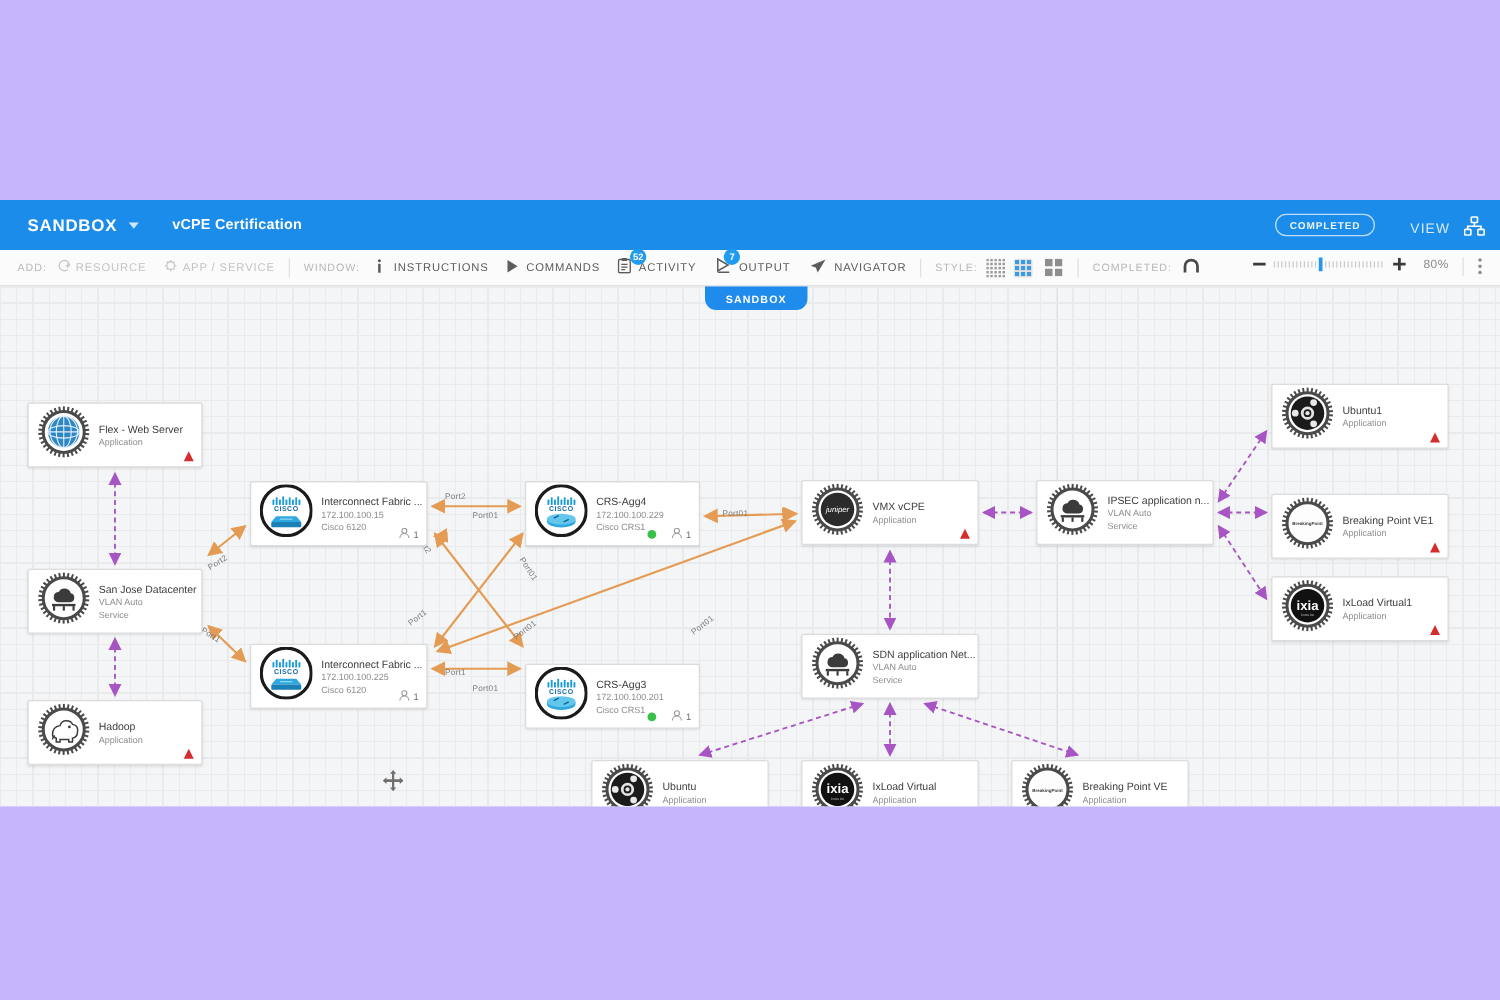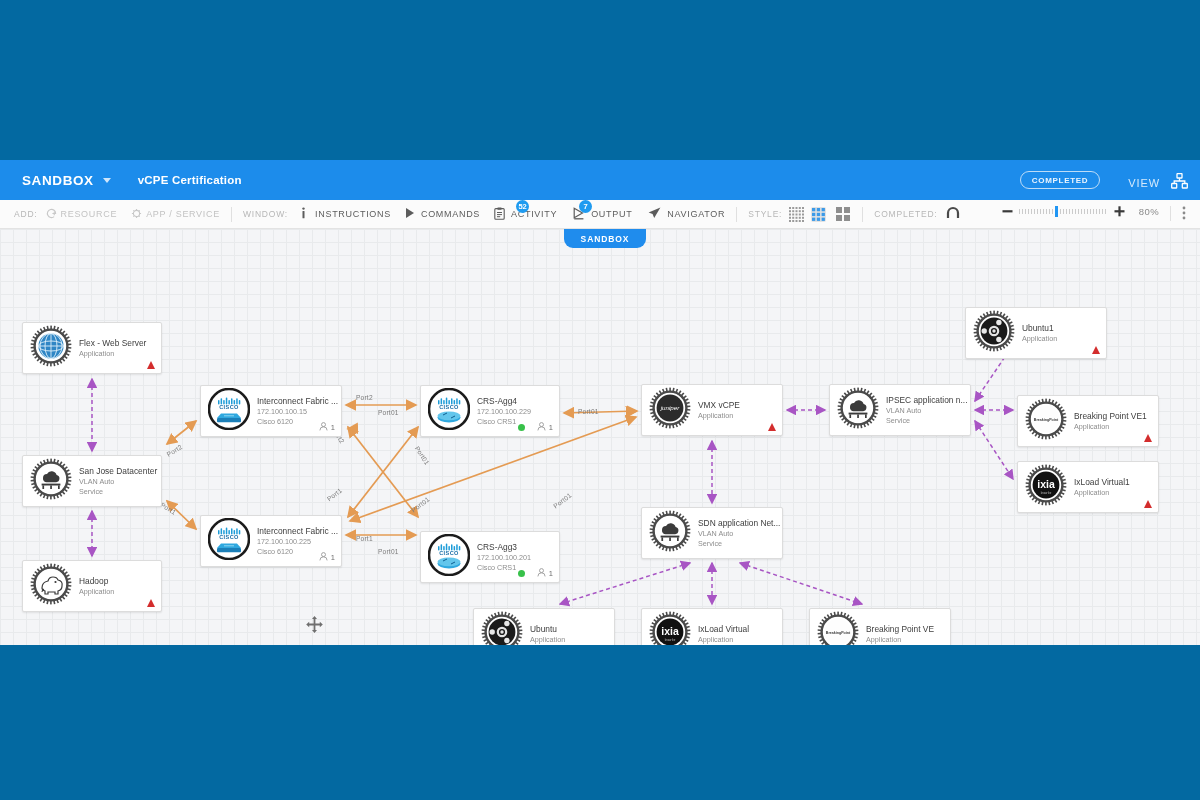--- a/index.html
+++ b/index.html
@@ -2,21 +2,21 @@
 <html><head>
 <meta charset="utf-8">
 <style>
   * { box-sizing: border-box; margin: 0; padding: 0; }
   html, body {
     width: 1200px; height: 800px;
     background: #ffffff;
     font-family: "Liberation Sans", sans-serif;
     overflow: hidden;
   }
-  #app { position: relative; width: 1200px; height: 800px; background:#0369a1; }
+  #app { position: relative; width: 1200px; height: 800px; background:#c4b5fd; }
 
   
   .stage { position:absolute; left:0; top:160px; width:1200px; height:485px; }
 
   
   .topbar {
     position:absolute; left:0; top:0; width:1200px; height:40px;
     background:#1c8ceb; display:flex; align-items:center;
   }
   .tb-title {
@@ -49,21 +49,21 @@
     background:#fbfbfb; border-bottom:1px solid #e3e3e3;
     display:flex; align-items:center; font-size:9.5px;
   }
   .tlabel { color:#b7b7b7; letter-spacing:.8px; font-size:8.5px; }
   .titem { display:flex; align-items:center; margin-left:8px; position:relative; }
   .titem .tx { letter-spacing:.7px; font-size:9px; }
   .dim .tx { color:#c3c3c3; }
   .dark .tx { color:#5c5c5c; }
   .sep { width:1px; height:15px; background:#e0e0e0; margin:0 11px; }
   .cbadge {
-    position:absolute; top:-7px; left:22px;
+    position:absolute; top:-7px; left:10px;
     background:#1f9bf0; color:#fff; border-radius:50%;
     min-width:13px; height:13px; font-size:7.5px; font-weight:bold;
     display:flex; align-items:center; justify-content:center; padding:0 2px;
   }
   .styleicon { width:15px; height:15px; margin-left:7px; cursor:pointer; }
   .styleicon.active { background:#e2e2e2; border-radius:2px; padding:1px; }
   .zoomwrap { display:flex; align-items:flex-start; margin-left:auto; }
   .zpct { color:#8a8a8a; font-size:9.5px; margin-left:14px; letter-spacing:.4px; }
   .ticks { display:flex; align-items:center; margin:0 6px; position:relative; }
   .tick { width:1px; height:5px; background:#cbcbcb; margin-right:2px; }
@@ -842,21 +842,21 @@
      <rect x="20.2" y="27.4" width="1.7" height="3.6" fill="#3b3b3b"></rect>
      <rect x="12.4" y="27.4" width="1.7" height="3.6" fill="#3b3b3b"></rect>
      <rect x="28" y="27.4" width="1.7" height="3.6" fill="#3b3b3b"></rect>
               </svg></div>
             <div class="n-body">
               <div class="n-title">IPSEC application n...</div>
               <div class="n-sub">VLAN Auto</div>
               <div class="n-sub">Service</div>
             </div>
           </div>
-          <div class="node" style="left: 965px; top: 78px; width: 142px; height: 52px;">
+          <div class="node" style="left: 1017px; top: 78px; width: 142px; height: 52px;">
             <div class="n-ico"><svg width="42" height="42" viewBox="0 0 42 42">
                 <rect x="20.3" y="0.6" width="1.6" height="4.6" fill="#4a4a4a" transform="rotate(0 21 21)"></rect>
                 <rect x="20.3" y="0.6" width="1.6" height="4.6" fill="#4a4a4a" transform="rotate(10.588235294117647 21 21)"></rect>
                 <rect x="20.3" y="0.6" width="1.6" height="4.6" fill="#4a4a4a" transform="rotate(21.176470588235293 21 21)"></rect>
                 <rect x="20.3" y="0.6" width="1.6" height="4.6" fill="#4a4a4a" transform="rotate(31.764705882352942 21 21)"></rect>
                 <rect x="20.3" y="0.6" width="1.6" height="4.6" fill="#4a4a4a" transform="rotate(42.35294117647059 21 21)"></rect>
                 <rect x="20.3" y="0.6" width="1.6" height="4.6" fill="#4a4a4a" transform="rotate(52.94117647058823 21 21)"></rect>
                 <rect x="20.3" y="0.6" width="1.6" height="4.6" fill="#4a4a4a" transform="rotate(63.529411764705884 21 21)"></rect>
                 <rect x="20.3" y="0.6" width="1.6" height="4.6" fill="#4a4a4a" transform="rotate(74.11764705882352 21 21)"></rect>
                 <rect x="20.3" y="0.6" width="1.6" height="4.6" fill="#4a4a4a" transform="rotate(84.70588235294117 21 21)"></rect>

